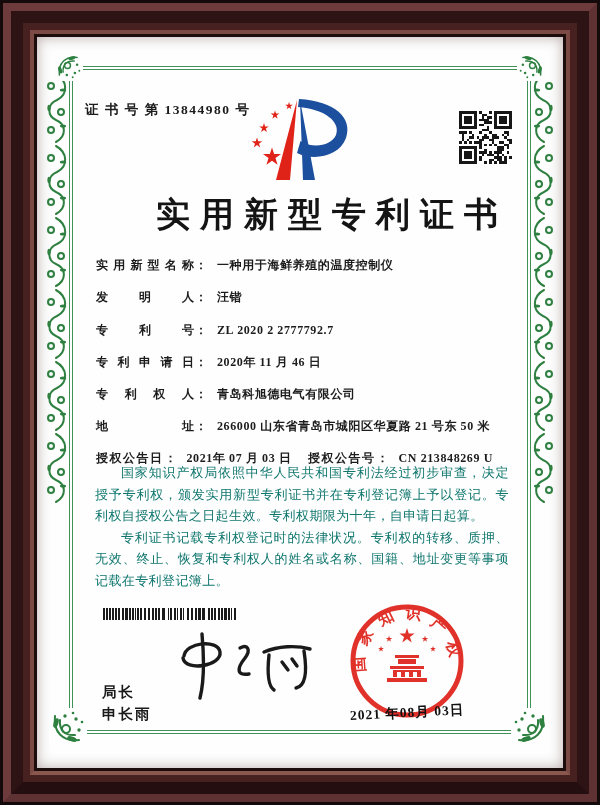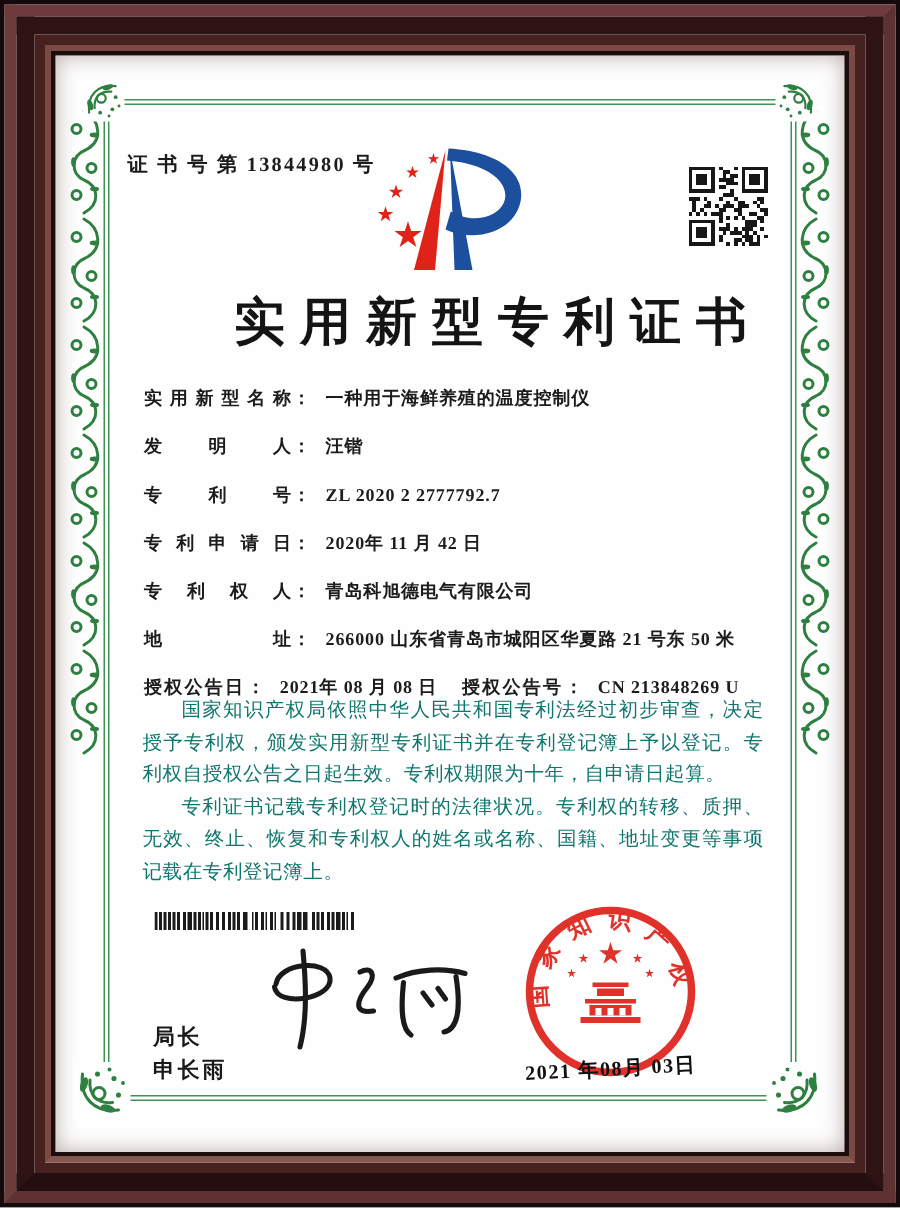--- a/index.html
+++ b/index.html
@@ -289,30 +289,30 @@
   <div class="row" style="top:257px">
     <span class="flabel">实用新型名称</span><span class="fcolon">：</span><span class="fval">一种用于海鲜养殖的温度控制仪</span>
   </div>
   <div class="row" style="top:289px">
     <span class="flabel">发明人</span><span class="fcolon">：</span><span class="fval">汪锴</span>
   </div>
   <div class="row" style="top:322px">
     <span class="flabel">专利号</span><span class="fcolon">：</span><span class="fval">ZL 2020 2 2777792.7</span>
   </div>
   <div class="row" style="top:354px">
-    <span class="flabel">专利申请日</span><span class="fcolon">：</span><span class="fval">2020年 11 月 42 日</span>
+    <span class="flabel">专利申请日</span><span class="fcolon">：</span><span class="fval">2020年 11 月 46 日</span>
   </div>
   <div class="row" style="top:386px">
     <span class="flabel">专利权人</span><span class="fcolon">：</span><span class="fval">青岛科旭德电气有限公司</span>
   </div>
   <div class="row" style="top:418px">
     <span class="flabel">地址</span><span class="fcolon">：</span><span class="fval">266000 山东省青岛市城阳区华夏路 21 号东 50 米</span>
   </div>
   <div class="row" style="top:450px">
-    <span class="g2" style="position:static"><span class="glabel">授权公告日</span><span class="fcolon">：</span><span class="fval">2021年 08 月 08 日</span></span>
+    <span class="g2" style="position:static"><span class="glabel">授权公告日</span><span class="fcolon">：</span><span class="fval">2021年 07 月 03 日</span></span>
     <span class="g2"><span class="glabel">授权公告号</span><span class="fcolon">：</span><span class="fval">CN 213848269 U</span></span>
   </div>
 
   <div class="bodytxt">
     <p>国家知识产权局依照中华人民共和国专利法经过初步审查，决定授予专利权，颁发实用新型专利证书并在专利登记簿上予以登记。专利权自授权公告之日起生效。专利权期限为十年，自申请日起算。</p>
     <p>专利证书记载专利权登记时的法律状况。专利权的转移、质押、无效、终止、恢复和专利权人的姓名或名称、国籍、地址变更等事项记载在专利登记簿上。</p>
   </div>
 
   <span class="barcode">
     <svg id="bcsvg" width="135" height="12" viewBox="0 0 135 12">

